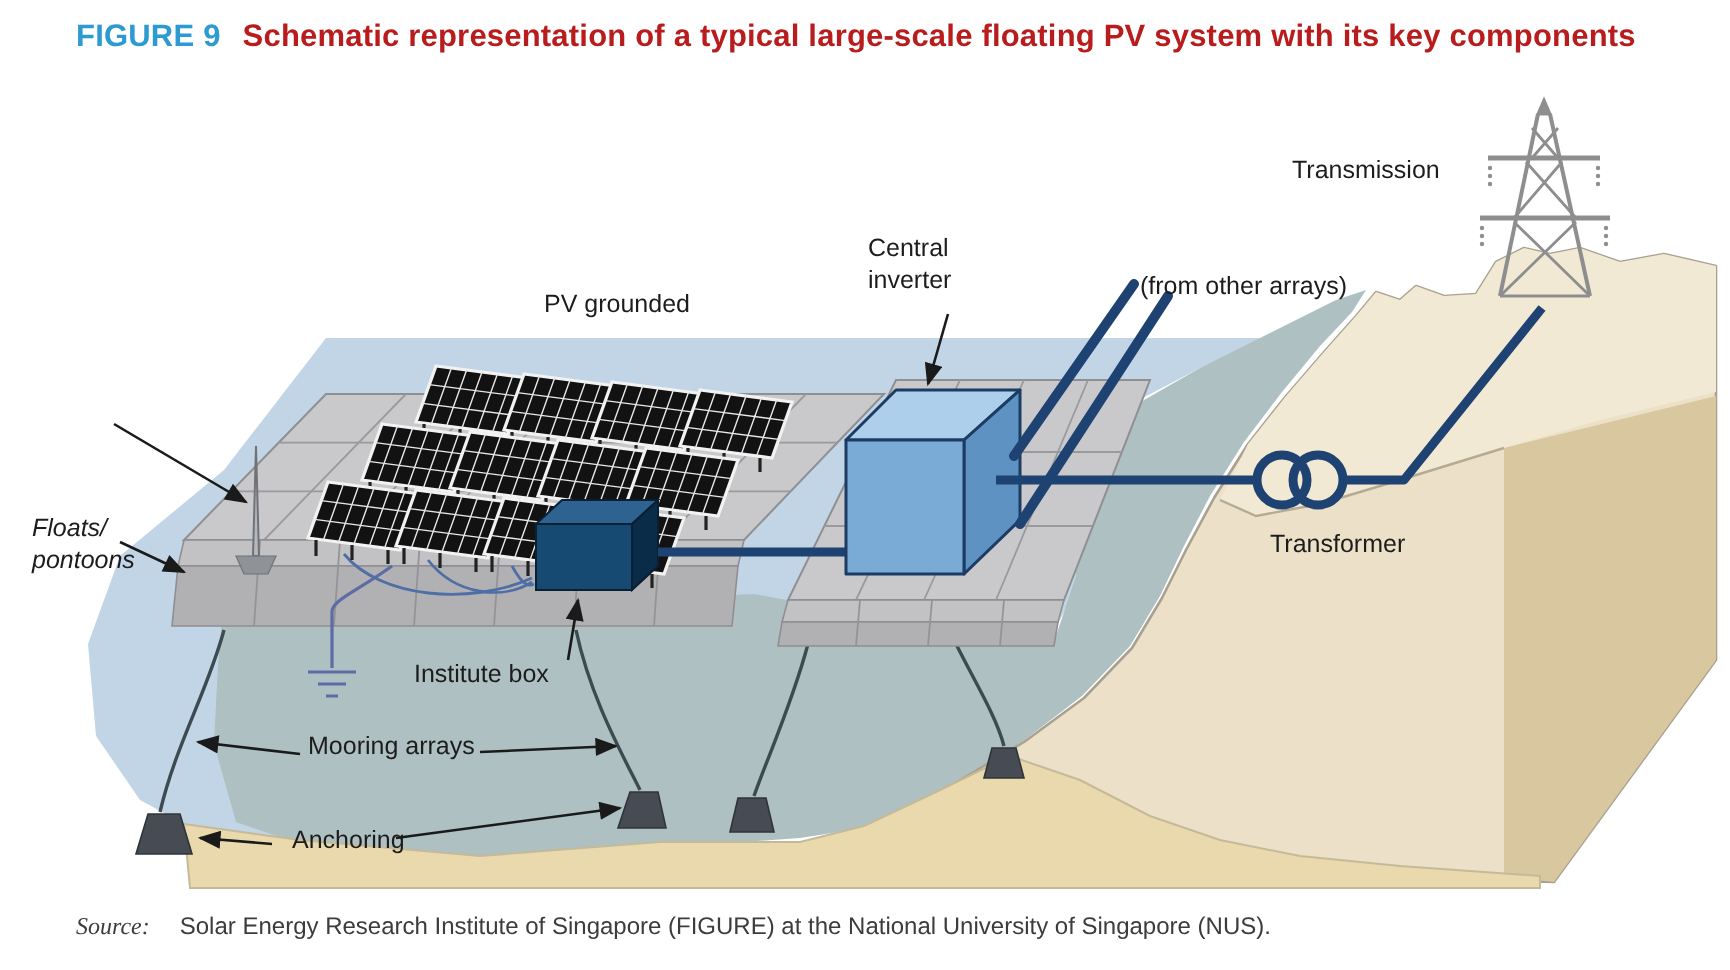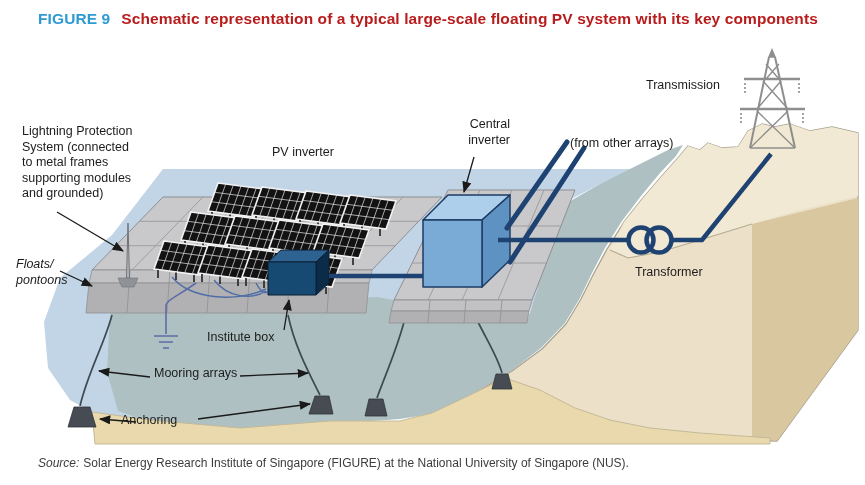--- a/index.html
+++ b/index.html
@@ -3,23 +3,23 @@
 <meta charset="utf-8">
 <style>
   html,body{margin:0;padding:0;background:#ffffff;}
   .page{position:relative;width:865px;height:485px;background:#fff;overflow:hidden;
         font-family:"Liberation Sans",sans-serif;}
   .title-row{position:absolute;left:38px;top:10px;font-size:15.5px;font-weight:bold;letter-spacing:.1px;}
   .fig-tag{color:#2e9ad2;margin-right:11px;}
   .fig-title{color:#b91c1c;}
   .scene{position:absolute;left:0;top:0;width:865px;height:485px;}
   .lbl{position:absolute;font-size:12.5px;line-height:1.24;color:#1c1c1c;white-space:pre-line;}
-  .lbl.center{text-align:right;}
+  .lbl.center{text-align:left;}
   .source-row{position:absolute;left:38px;top:456px;font-size:12px;color:#3c3c3c;}
-  .src-prefix{font-style:italic;margin-right:4px;}
+  .src-prefix{font-style:italic;margin-right:15px;font-family:Liberation Serif, serif;}
 </style>
 </head>
 <body>
 
 <div class="page">
 
   <div class="title-row">
     <span class="fig-tag">FIGURE 9</span><span class="fig-title">Schematic representation of a typical large-scale floating PV system with its key components</span>
   </div>
 
@@ -177,34 +177,29 @@
       <path d="M60,271 L92,286" marker-end="url(#ah)"></path>
       <path d="M474,157 L464,192" marker-end="url(#ah)"></path>
       <path d="M284,330 L289,300" marker-end="url(#ah)"></path>
       <path d="M150,377 L99,371" marker-end="url(#ah)"></path>
       <path d="M240,376 L308,373" marker-end="url(#ah)"></path>
       <path d="M136,422 L100,419" marker-end="url(#ah)"></path>
       <path d="M198,419 L310,404" marker-end="url(#ah)"></path>
     </g>
   </svg>
 
-  <div class="lbl" style="left:22px;top:124px;">Lightning Protection
-System (connected
-to metal frames
-supporting modules
-and grounded)</div>
   <div class="lbl" style="left:16px;top:257px;font-style:italic;">Floats/
 pontoons</div>
-  <div class="lbl" style="left:272px;top:145px;">PV inverter</div>
+  <div class="lbl" style="left:272px;top:145px;">PV grounded</div>
   <div class="lbl center" style="left:434px;top:117px;width:76px;">Central
 inverter</div>
   <div class="lbl" style="left:570px;top:136px;">(from other arrays)</div>
   <div class="lbl" style="left:646px;top:78px;">Transmission</div>
   <div class="lbl" style="left:635px;top:265px;text-align:right;">Transformer</div>
   <div class="lbl" style="left:207px;top:330px;">Institute box</div>
   <div class="lbl" style="left:154px;top:366px;">Mooring arrays</div>
-  <div class="lbl" style="left:121px;top:413px;">Anchoring</div>
+  <div class="lbl" style="left:146px;top:413px;">Anchoring</div>
 
   <div class="source-row">
     <span class="src-prefix">Source:</span><span>Solar Energy Research Institute of Singapore (FIGURE) at the National University of Singapore (NUS).</span>
   </div>
 
 </div>
 
 </body></html>

